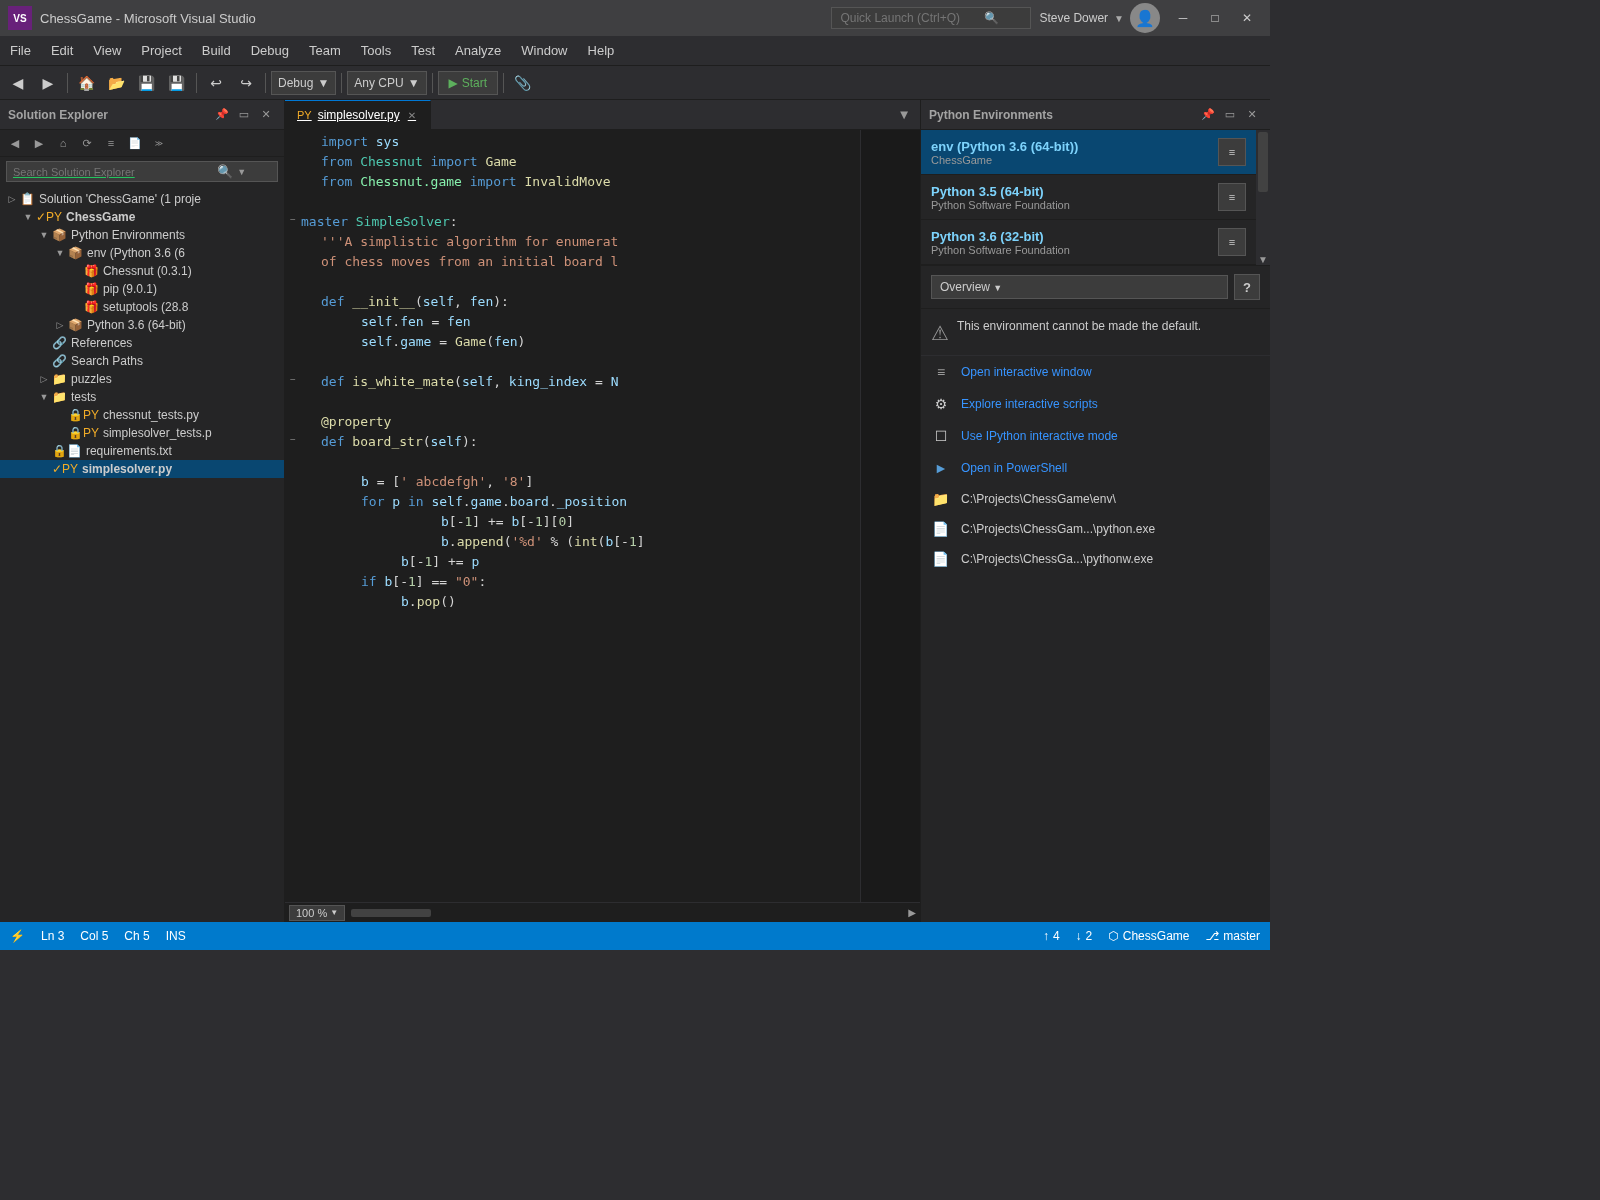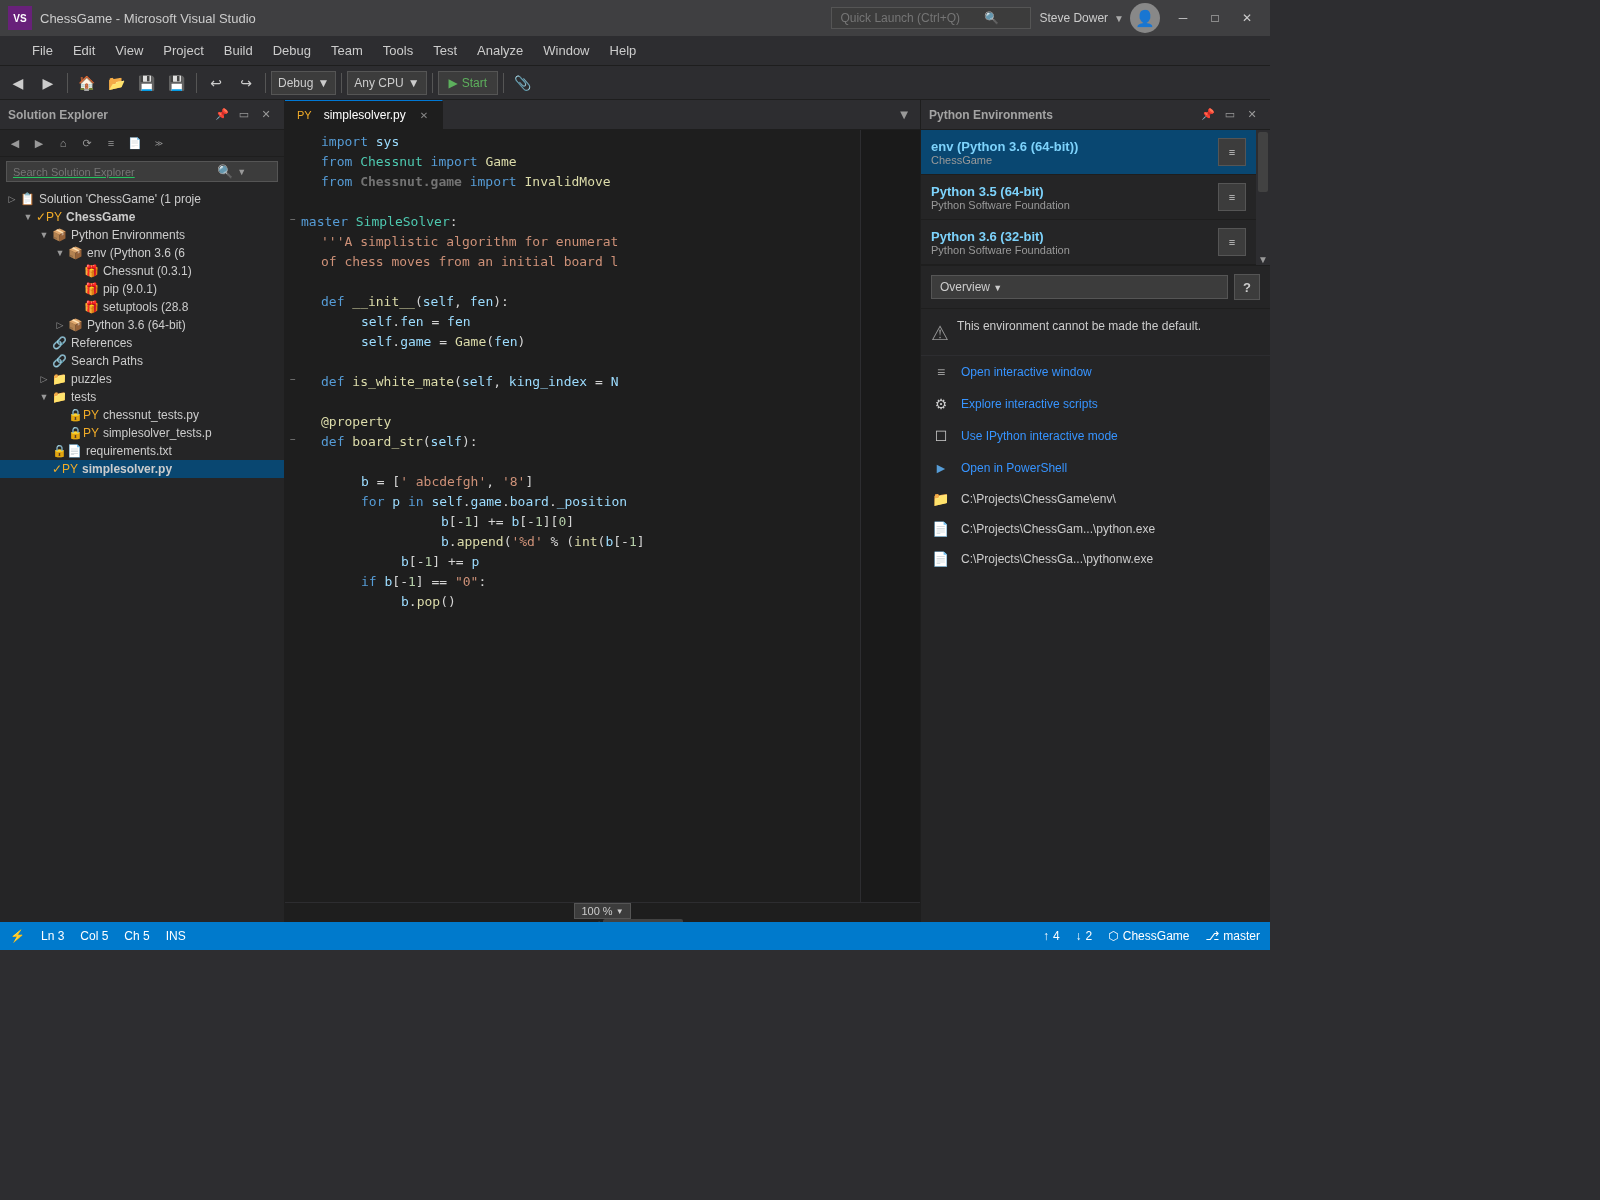--- a/index.html
+++ b/index.html
@@ -10,21 +10,21 @@
     #titlebar .app-icon { width: 24px; height: 24px; background: #68217a; display: flex; align-items: center; justify-content: center; color: white; font-weight: bold; font-size: 10px; }
     #titlebar .title { color: #ccc; flex: 1; font-size: 13px; }
     #titlebar .search-box { background: #3c3c3c; border: 1px solid #555; color: #ccc; padding: 3px 8px; font-size: 12px; width: 200px; display: flex; align-items: center; gap: 4px; }
     #titlebar .search-box input { background: transparent; border: none; color: #ccc; font-size: 12px; outline: none; width: 140px; }
     #titlebar .win-controls { display: flex; gap: 2px; }
     #titlebar .win-btn { width: 30px; height: 24px; background: transparent; border: none; color: #ccc; cursor: pointer; display: flex; align-items: center; justify-content: center; font-size: 12px; }
     #titlebar .user-area { display: flex; align-items: center; gap: 6px; color: #ccc; font-size: 12px; }
     #titlebar .avatar { width: 30px; height: 30px; border-radius: 50%; background: #888; overflow: hidden; display: flex; align-items: center; justify-content: center; font-size: 16px; }
 
     
-    #menubar { background: #2d2d30; height: 30px; display: flex; align-items: center; padding: 0 22px; border-bottom: 1px solid #1e1e1e; }
+    #menubar { background: #2d2d30; height: 30px; display: flex; align-items: center; padding: 0 0; border-bottom: 1px solid #1e1e1e; }
     #menubar .menu-item { color: #ccc; padding: 4px 10px; cursor: pointer; font-size: 13px; }
 
     
     #toolbar { background: #2d2d30; height: 34px; display: flex; align-items: center; padding: 0 4px; gap: 2px; border-bottom: 1px solid #1e1e1e; }
     .toolbar-btn { width: 28px; height: 26px; background: transparent; border: 1px solid transparent; color: #ccc; cursor: pointer; display: flex; align-items: center; justify-content: center; font-size: 14px; }
     .toolbar-sep { width: 1px; height: 20px; background: #555; margin: 0 3px; }
     .toolbar-dropdown { background: #3c3c3c; border: 1px solid #555; color: #ccc; padding: 3px 6px; font-size: 12px; height: 24px; cursor: pointer; display: flex; align-items: center; gap: 4px; }
     #start-btn { background: #3c3c3c; border: 1px solid #555; color: #5db05d; padding: 3px 10px; height: 24px; display: flex; align-items: center; gap: 4px; cursor: pointer; font-size: 12px; }
 
     
@@ -45,21 +45,21 @@
     .tree-item { display: flex; align-items: center; padding: 2px 4px; cursor: pointer; color: #ccc; font-size: 12px; white-space: nowrap; }
     .tree-item.selected { background: #094771; }
     .tree-item .indent { display: inline-block; }
     .tree-item .icon { margin-right: 4px; font-size: 12px; }
     .tree-item .label { flex: 1; overflow: hidden; text-overflow: ellipsis; }
     .tree-item .expand { width: 16px; display: inline-flex; align-items: center; justify-content: center; font-size: 9px; color: #999; }
 
     
     #editor-area { flex: 1; display: flex; flex-direction: column; background: #1e1e1e; overflow: hidden; }
     .tab-bar { background: #2d2d30; display: flex; align-items: stretch; border-bottom: 1px solid #1e1e1e; height: 30px; }
-    .tab { display: flex; align-items: center; padding: 0 12px; gap: 12px; border-right: 1px solid #1e1e1e; cursor: pointer; font-size: 12px; color: #999; background: #2d2d30; }
+    .tab { display: flex; align-items: center; padding: 0 12px; gap: 6px; border-right: 1px solid #1e1e1e; cursor: pointer; font-size: 12px; color: #999; background: #2d2d30; text-decoration: underline; }
     .tab.active { color: #fff; background: #1e1e1e; border-top: 1px solid #0078d4; }
     .tab .close-tab { font-size: 10px; cursor: pointer; color: #888; padding: 2px; }
     .tab-actions { margin-left: auto; display: flex; align-items: center; padding: 0 4px; }
     .tab-action-btn { width: 24px; height: 24px; background: transparent; border: none; color: #999; cursor: pointer; display: flex; align-items: center; justify-content: center; }
 
     .code-container { flex: 1; display: flex; overflow: hidden; position: relative; }
     .code-scroll { flex: 1; overflow: auto; position: relative; }
 
     
     .kw { color: #569cd6; }
@@ -347,21 +347,21 @@
             <code class="code-line-content"><span class="indent" style="padding-left:20px;"></span><span class="kw">import</span> <span class="param">sys</span></code>
           </div>
 
           <div class="code-line">
             <span class="code-line-fold"></span>
             <code class="code-line-content"><span style="padding-left:20px;display:inline-block;"></span><span class="kw">from</span> <span style="color:#4ec9b0;">Chessnut</span> <span class="kw">import</span> <span class="func">Game</span></code>
           </div>
 
           <div class="code-line">
             <span class="code-line-fold"></span>
-            <code class="code-line-content"><span style="padding-left:20px;display:inline-block;"></span><span class="kw">from</span> <span style="color:#737373;font-weight:bold;">Chessnut.game</span> <span class="kw">import</span> <span class="func">InvalidMove</span></code>
+            <code class="code-line-content"><span style="padding-left:20px;display:inline-block;"></span><span class="kw">from</span> <span style="color:#86efac;">Chessnut.game</span> <span class="kw">import</span> <span class="func">InvalidMove</span></code>
           </div>
 
           <div class="code-line">
             <span class="code-line-fold"></span>
             <code class="code-line-content">&nbsp;</code>
           </div>
 
           <div class="code-line">
             <span class="code-line-fold" style="color:#858585;">−</span>
             <code class="code-line-content"><span class="kw">master</span> <span class="cls">SimpleSolver</span><span class="op">:</span></code>
@@ -461,21 +461,21 @@
 
           <div class="code-line">
             <span class="code-line-fold"></span>
             <code class="code-line-content"><span style="padding-left:100px;display:inline-block;"></span><span class="param">b</span><span class="op">.</span><span class="func">pop</span><span class="op">()</span></code>
           </div>
 
         </div>
       </div>
     </div>
 
-    <div style="display:flex;align-items:center;background:#1e1e1e;border-top:1px solid #2d2d30;height:20px;padding:0 4px;flex-direction:column;">
+    <div style="display:flex;align-items:center;background:#1e1e1e;border-top:1px solid #2d2d30;height:20px;padding:0 4px;">
       <div style="background:#3c3c3c;border:1px solid #555;color:#ccc;font-size:11px;padding:1px 6px;cursor:pointer;display:flex;align-items:center;gap:3px;">
         <span>100 %</span>
         <span style="font-size:8px;">▼</span>
       </div>
       <div style="flex:1;height:8px;background:#1e1e1e;margin:0 6px;position:relative;">
         <div style="position:absolute;left:0;width:80px;height:8px;background:#424242;border-radius:2px;"></div>
       </div>
       <span style="color:#999;font-size:10px;cursor:pointer;">▶</span>
     </div>
   </div>

